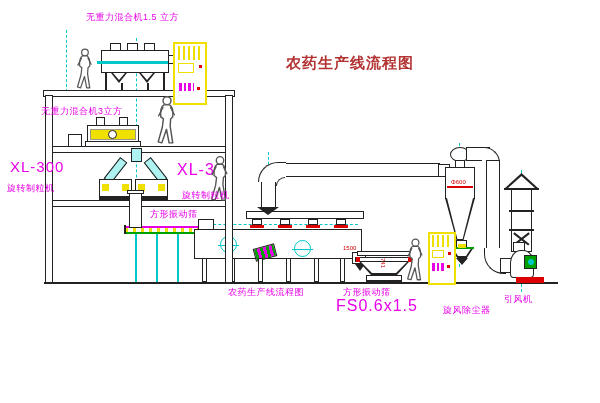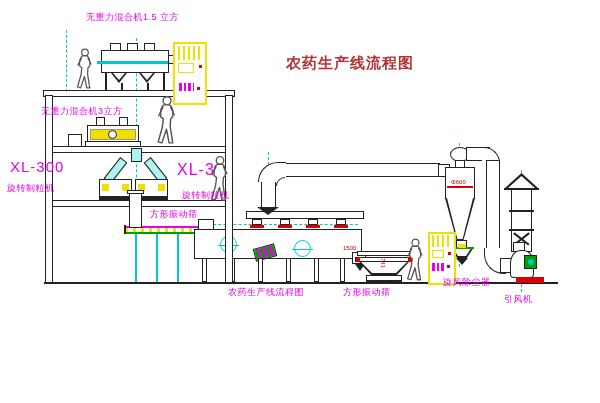--- a/index.html
+++ b/index.html
@@ -219,18 +219,19 @@
 
   <div class="mg lbl-s" style="left:86px;top:13px;">无重力混合机1.5 立方</div>
   <div class="mg lbl-s" style="left:41px;top:107px;z-index:4;">无重力混合机3立方</div>
   <div class="mg" style="left:10px;top:159px;font-size:15px;letter-spacing:1px;">XL-300</div>
   <div class="mg lbl-s" style="left:7px;top:184px;">旋转制粒机</div>
   <div class="mg" style="left:177px;top:162px;font-size:16px;letter-spacing:1px;">XL-300</div>
   <div class="mg lbl-s" style="left:182px;top:191px;z-index:4;">旋转制粒机</div>
   <div class="mg lbl-s" style="left:150px;top:210px;z-index:4;">方形振动筛</div>
   <div class="mg lbl-s" style="left:228px;top:288px;">农药生产线流程图</div>
   <div class="mg lbl-s" style="left:343px;top:288px;">方形振动筛</div>
-  <div class="mg lbl-s" style="left:443px;top:278px;">旋风除尘器</div>
+  <div class="mg lbl-m" style="left:336px;top:298px;">FS0.6x1.5</div>
+  <div class="mg lbl-s" style="left:443px;top:306px;">旋风除尘器</div>
   <div class="mg lbl-s" style="left:504px;top:295px;">引风机</div>
 
   <div class="a" style="left:286px;top:54px;color:#b33333;font-size:15px;font-weight:bold;letter-spacing:1px;white-space:nowrap;">农药生产线流程图</div>
 
 </div>
 
 </body></html>

